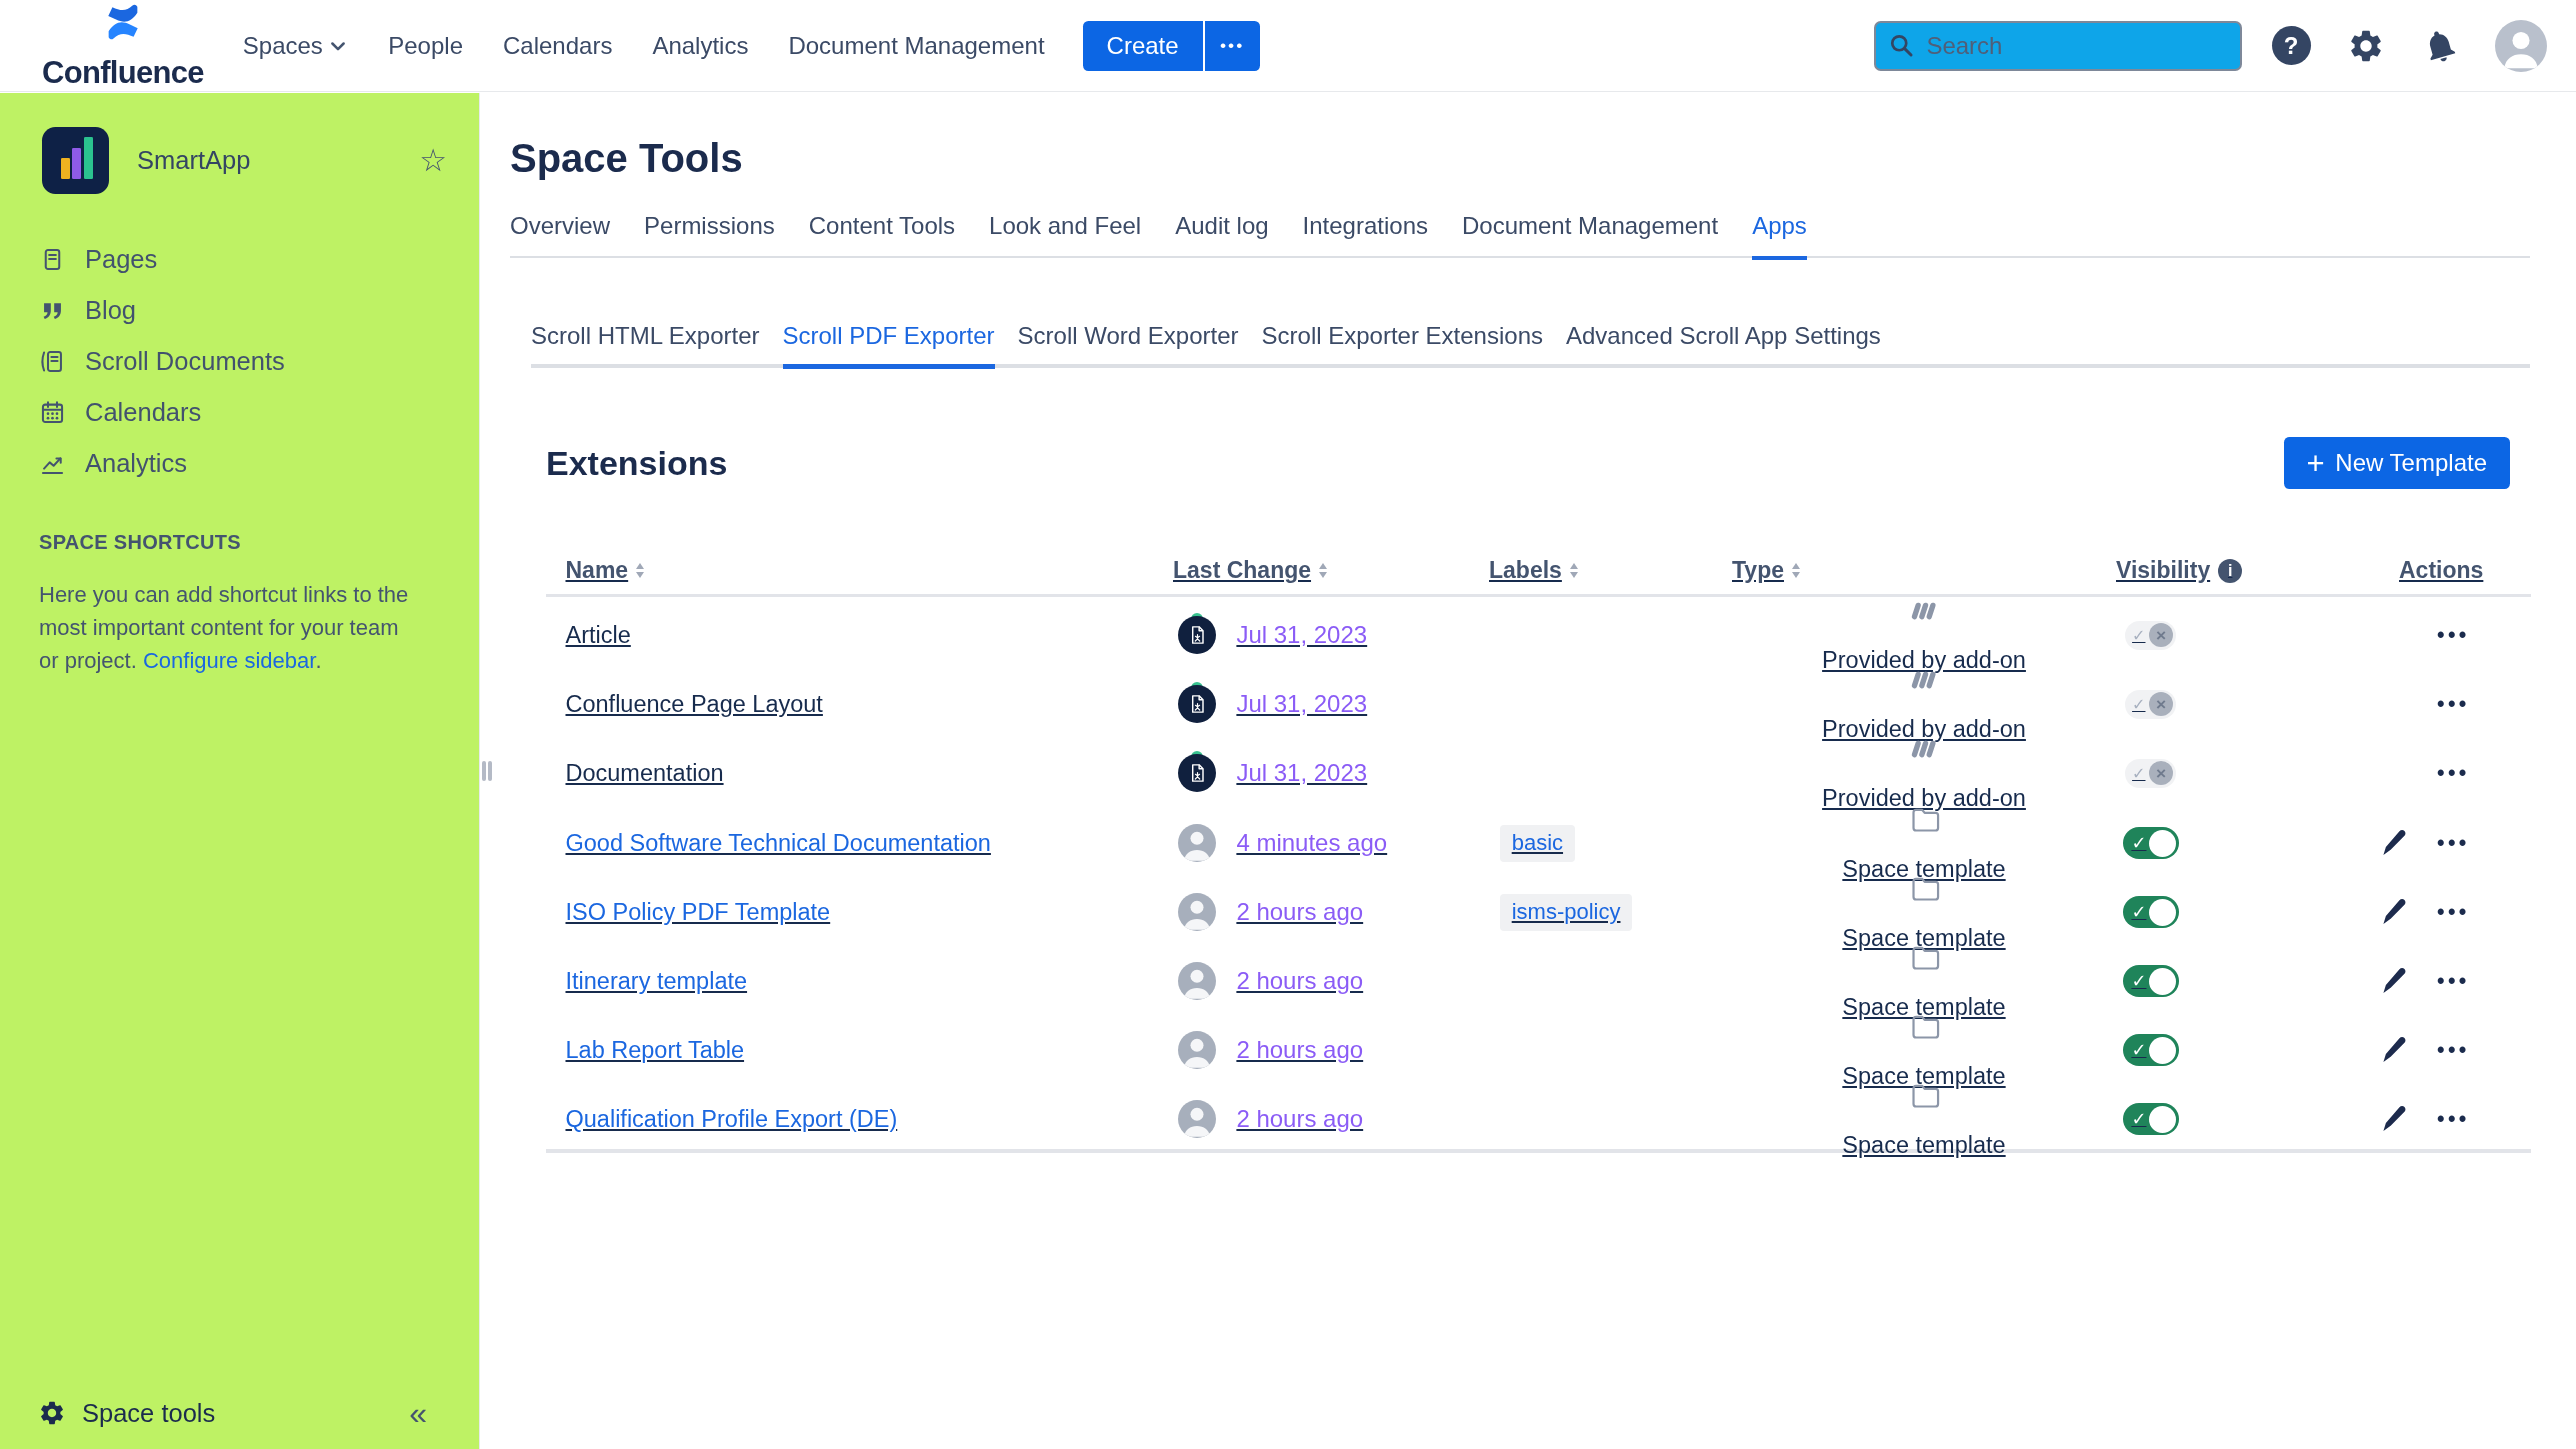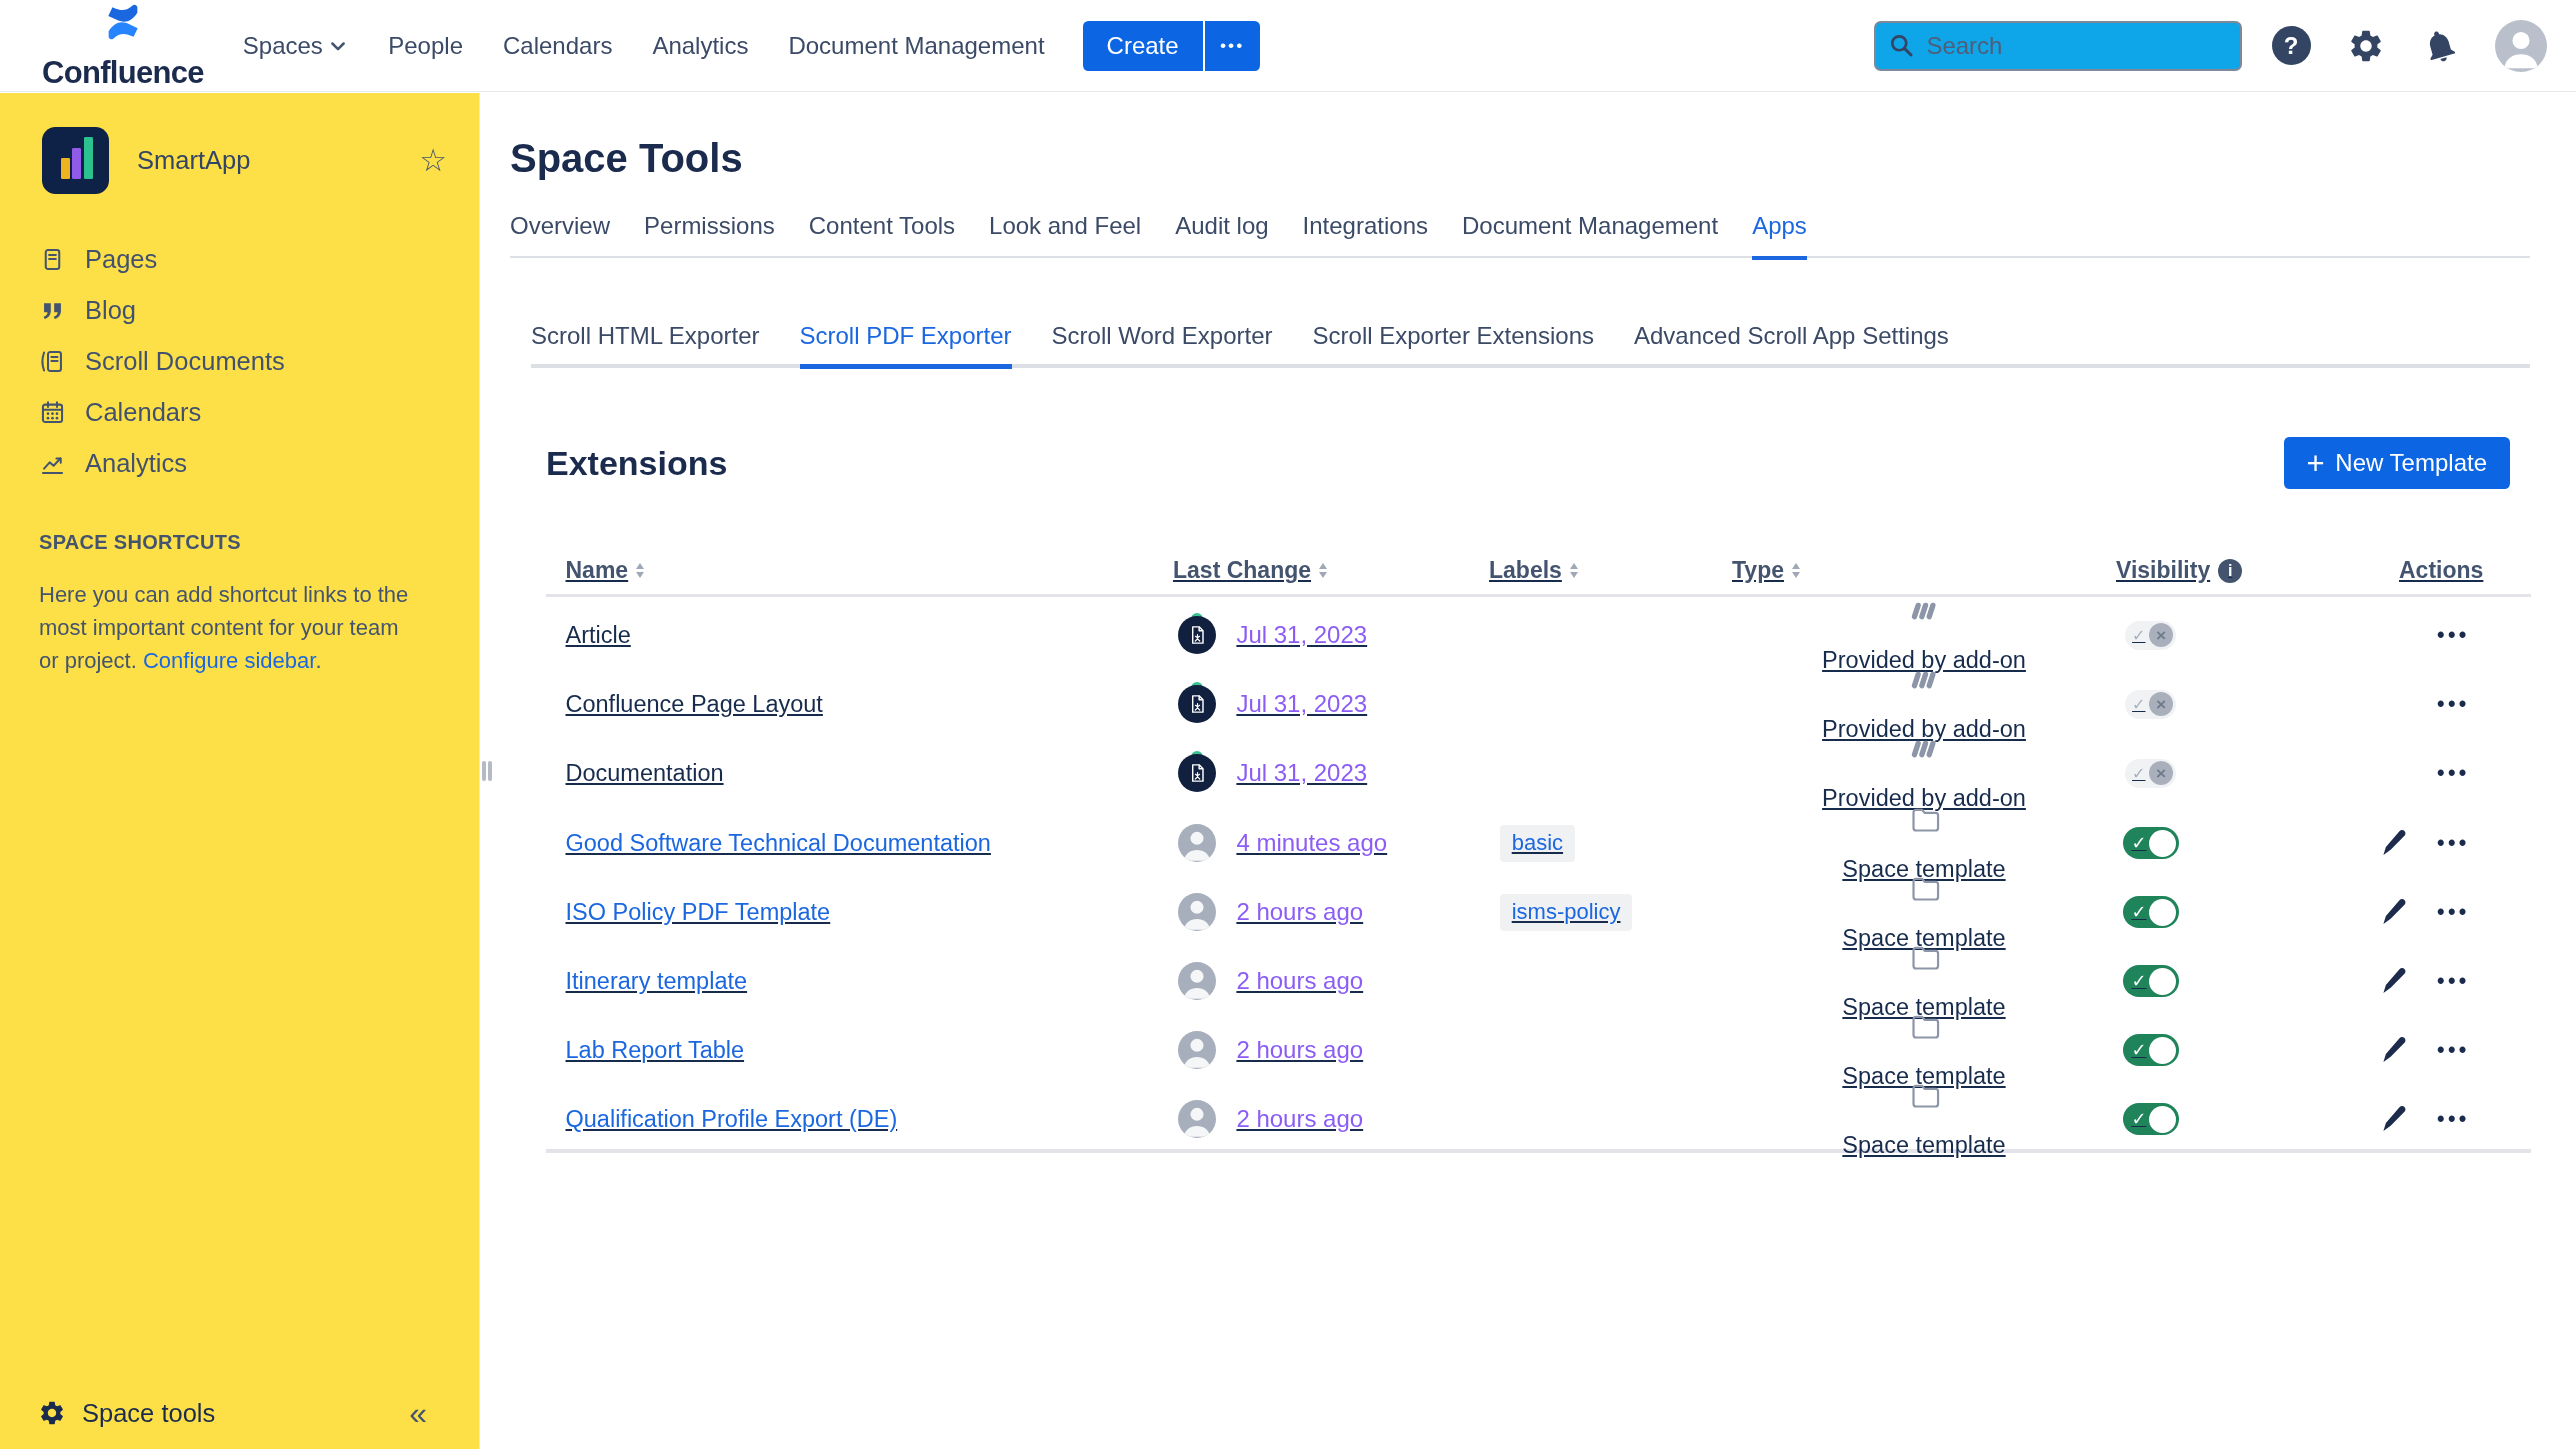--- a/index.html
+++ b/index.html
@@ -27,21 +27,21 @@
   .top-icons{display:flex;align-items:center;gap:36px;margin-left:29.5px;}
   .help-circle{width:39px;height:39px;border-radius:50%;background:#344563;color:#fff;display:flex;
                align-items:center;justify-content:center;font-size:24px;font-weight:700;cursor:pointer;}
   .icon-btn{cursor:pointer;display:flex;align-items:center;}
   .bell-rot{transform:rotate(-16deg);}
   .avatar-top{width:52px;height:52px;border-radius:50%;background:#B9C0CC;overflow:hidden;display:flex;
               align-items:flex-end;justify-content:center;cursor:pointer;}
 
   
   .sidebar{position:absolute;top:93px;left:0;bottom:0;width:480px;box-sizing:border-box;
-           border-right:1.3px solid #E7E9EC;background:#fde047;}
+           border-right:1.3px solid #E7E9EC;background:#bef264;}
   .space-head{display:flex;align-items:center;margin:34px 32px 0 42px;}
   .space-logo{width:67px;height:67px;border-radius:13.4px;background:#0E2146;position:relative;flex:0 0 auto;cursor:pointer;}
   .space-logo i{position:absolute;bottom:14.8px;width:8.7px;border-radius:1.3px;}
   .space-logo .b1{left:19px;height:21.5px;background:#EFB220;}
   .space-logo .b2{left:30px;height:31px;background:#8F5BE8;}
   .space-logo .b3{left:42px;height:42px;background:#2BC28F;}
   .space-name{margin-left:28px;font-size:25.5px;color:#344563;}
   .space-star{margin-left:auto;font-size:31px;color:#44546F;cursor:pointer;line-height:1;}
   .sb-list{margin-top:40px;}
   .sb-item{display:flex;align-items:center;gap:19px;padding-left:39px;height:51px;font-size:25.5px;color:#42526E;cursor:pointer;}
@@ -55,21 +55,21 @@
   .handle{position:absolute;left:482px;top:761px;display:flex;gap:2px;cursor:col-resize;}
   .handle i{display:block;width:4px;height:20px;background:#B4BAC6;border-radius:2px;}
 
   
   .main{position:absolute;left:481px;top:93px;right:0;bottom:0;padding:0 46px 0 29px;box-sizing:border-box;}
   .page-title{margin-top:42px;font-size:40px;line-height:47px;font-weight:600;color:#1B2B4D;}
   .tabs{margin-top:29.5px;display:flex;gap:34px;border-bottom:2.7px solid #DCDFE4;padding-bottom:16px;}
   .tab{font-size:24px;color:#3B4A66;cursor:pointer;position:relative;white-space:nowrap;}
   .tab.active{color:#1B67E0;}
   .tab.active::after{content:"";position:absolute;left:0;right:0;bottom:-20px;height:4px;background:#1B67E0;}
-  .subtabs{margin:64px 0 0 21px;display:flex;gap:40px;border-bottom:4.7px solid #DCDFE4;padding-bottom:14.8px;}
+  .subtabs{margin:64px 0 0 21px;display:flex;gap:23px;border-bottom:4.7px solid #DCDFE4;padding-bottom:14.8px;}
   .subtab{font-size:24px;color:#3B4A66;cursor:pointer;position:relative;white-space:nowrap;}
   .subtab.active{color:#1B67E0;}
   .subtab.active::after{content:"";position:absolute;left:0;right:0;bottom:-19.5px;height:4.7px;background:#1B67E0;}
   .section{margin:47px 0 0 36px;}
   .section-head{display:flex;align-items:center;}
   .section-title{font-size:34px;font-weight:700;color:#1B2B4D;}
   .new-btn{margin-left:auto;margin-right:20px;display:flex;align-items:center;gap:10.7px;background:#0C66E4;color:#fff;
            border:none;height:52px;padding:0 23px;border-radius:5.4px;font-family:inherit;font-size:24px;font-weight:500;cursor:pointer;}
   .new-btn .plus{font-size:31px;font-weight:400;line-height:1;}
 

